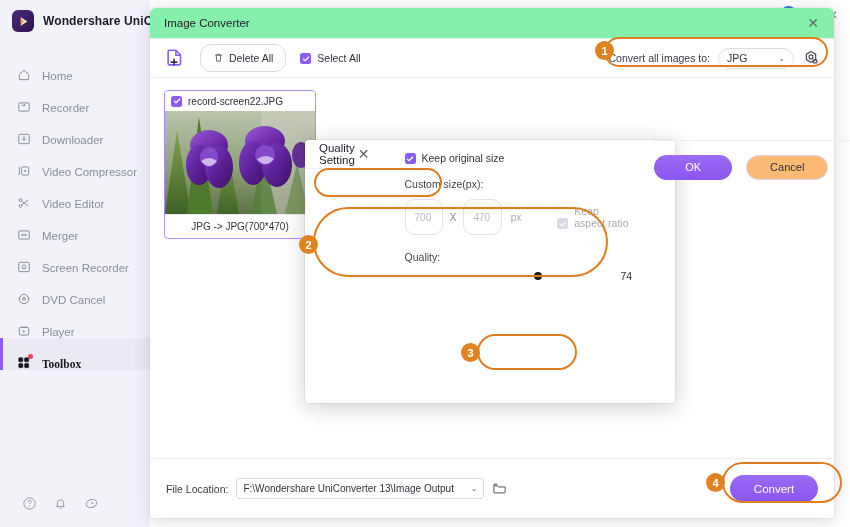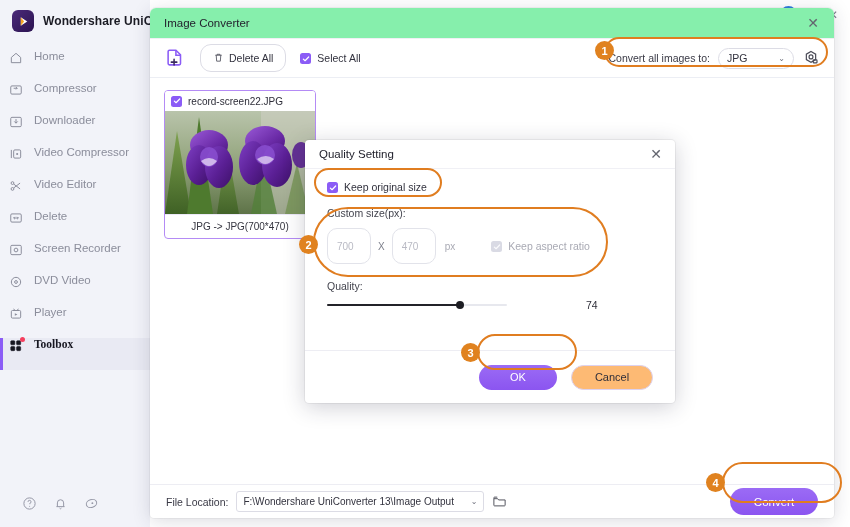--- a/index.html
+++ b/index.html
@@ -38,24 +38,24 @@
   }
   .brand-logo svg { display:block; }
   .brand-text {
     font-size: 12px; font-weight: 700; color: #1b1b24;
     white-space: nowrap; letter-spacing: .1px;
   }
 
   .nav { margin-top: 6px; }
   .nav-item {
     position: relative;
-    display: flex; align-items: flex-start;
+    display: flex; align-items: flex-end;
     gap: 11px;
     height: 32px;
-    padding-left: 8px;
+    padding-left: 16px;
     color: #8b8d9b;
     font-size: 11.5px;
     cursor: pointer;
   }
   .nav-item .ico { width: 15px; height: 15px; flex-shrink:0; display:flex; align-items:center; justify-content:center; position:relative;}
   .nav-item.active { color: #161620; font-weight: 700; background: #e9eaf3; font-family: Liberation Serif, serif; }
   .nav-item.active::before {
     content:""; position:absolute; left:0; top:0; bottom:0; width:3px; background:#8b5cf6;
   }
   .nav-item.active .ico svg { stroke:#161620; }
@@ -173,21 +173,21 @@
   .card-name { font-size:10px; color:#2d2d38; white-space:nowrap; overflow:hidden; text-overflow:ellipsis;}
   .card-thumb { height: 103px; width: 100%; position: relative; overflow:hidden; }
   .card-foot {
     height: 24px; display:flex; align-items:center; justify-content:center;
     font-size: 10px; color: #35353f;
     border-top:1px solid #ece8f7;
   }
 
   
   .conv-bottom {
-    height: 34px;
+    height: 60px;
     border-top: 1px solid #ededf3;
     display:flex; align-items:center;
     padding: 0 16px;
     gap: 8px;
     position: relative;
   }
   .loc-label { font-size:10.5px; color:#3a3a46; }
   .loc-select {
     width: 248px; height: 21px;
     border:1px solid #dcdce5; border-radius: 3px;
@@ -209,21 +209,21 @@
   }
 
   
   .qdlg {
     position: absolute;
     left: 305px; top: 140px;
     width: 370px; height: 263px;
     background: #fff;
     border-radius: 4px;
     box-shadow: 0 4px 22px rgba(35,35,65,.22), 0 0 0 1px rgba(0,0,0,.05);
-    display:flex; flex-direction:column;
+    display:flex; 
     z-index: 40;
   }
   .qdlg-title {
     height: 29px; display:flex; align-items:center;
     padding: 0 10px 0 14px;
     font-size: 11.5px; color:#23232e;
     border-bottom:1px solid #f0f0f5;
   }
   .qdlg-title .spacer{flex:1;}
   .qdlg-body { flex:1; padding: 12px 22px 0 22px; position:relative;}
@@ -234,21 +234,21 @@
     border:1px solid #e2e3ea; border-radius:10px;
     background:#fff;
     display:flex; align-items:center;
     padding: 0 9px;
     font-size:10px; color:#b9bac4;
   }
   .x-sep { font-size:10px; color:#7e808c; margin: 0 7px; }
   .px-sep { font-size:10px; color:#a9aab4; margin-left: 9px; }
   .muted-label { font-size:10.5px; color:#a9aab4; }
 
-  .slider-wrap { display:flex; align-items:center; margin-top:7px;gap:43px;}
+  .slider-wrap { display:flex; align-items:center; margin-top:7px;}
   .track {
     width: 180px; height: 2px; background:#e7e8ee; border-radius:2px;
     position:relative;
   }
   .track .fill { position:absolute; left:0; top:0; height:2px; width:74%; background:#232329; border-radius:2px;}
   .track .knob {
     position:absolute; left:74%; top:50%;
     width:8px; height:8px; border-radius:50%; background:#1d1d23;
     transform: translate(-50%,-50%);
     cursor:pointer;
@@ -322,21 +322,21 @@
         <span>Home</span>
       </div>
 
       <div class="nav-item">
         <span class="ico">
           <svg width="14" height="14" viewBox="0 0 24 24" fill="none" stroke="#8b8d9b" stroke-width="1.7">
             <rect x="3" y="5" width="18" height="14" rx="2"></rect>
             <path d="M8 9h6M14 9l-2-2M14 9l-2 2"></path>
           </svg>
         </span>
-        <span>Compressor</span>
+        <span>Recorder</span>
       </div>
 
       <div class="nav-item">
         <span class="ico">
           <svg width="14" height="14" viewBox="0 0 24 24" fill="none" stroke="#8b8d9b" stroke-width="1.7">
             <rect x="3" y="4" width="18" height="16" rx="2"></rect>
             <path d="M12 7v7M9 11l3 3 3-3"></path>
           </svg>
         </span>
         <span>Downloader</span>
@@ -364,41 +364,41 @@
         <span>Video Editor</span>
       </div>
 
       <div class="nav-item">
         <span class="ico">
           <svg width="14" height="14" viewBox="0 0 24 24" fill="none" stroke="#8b8d9b" stroke-width="1.7">
             <rect x="3" y="5" width="18" height="14" rx="2"></rect>
             <path d="M8 12h8M8 12l2-2M8 12l2 2M16 12l-2-2M16 12l-2 2"></path>
           </svg>
         </span>
-        <span>Delete</span>
+        <span>Merger</span>
       </div>
 
       <div class="nav-item">
         <span class="ico">
           <svg width="14" height="14" viewBox="0 0 24 24" fill="none" stroke="#8b8d9b" stroke-width="1.7">
             <rect x="3" y="4" width="18" height="16" rx="2"></rect>
             <circle cx="12" cy="12" r="3.2"></circle>
           </svg>
         </span>
         <span>Screen Recorder</span>
       </div>
 
       <div class="nav-item">
         <span class="ico">
           <svg width="14" height="14" viewBox="0 0 24 24" fill="none" stroke="#8b8d9b" stroke-width="1.7">
             <circle cx="12" cy="12" r="8"></circle>
             <circle cx="12" cy="12" r="2.4"></circle>
           </svg>
         </span>
-        <span>DVD Video</span>
+        <span>DVD Cancel</span>
       </div>
 
       <div class="nav-item">
         <span class="ico">
           <svg width="14" height="14" viewBox="0 0 24 24" fill="none" stroke="#8b8d9b" stroke-width="1.7">
             <rect x="4" y="6" width="16" height="13" rx="2"></rect>
             <path d="M10 10.5 L14.5 12.8 L10 15 Z" fill="#8b8d9b" stroke="none"></path>
             <path d="M8 3l2 3M16 3l-2 3"></path>
           </svg>
         </span>

